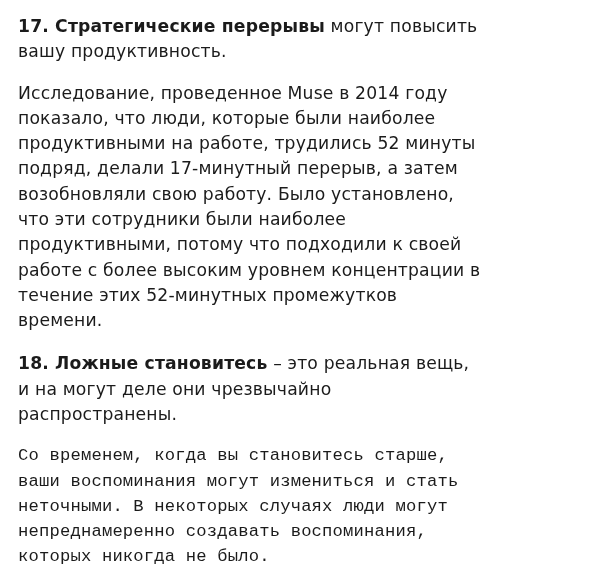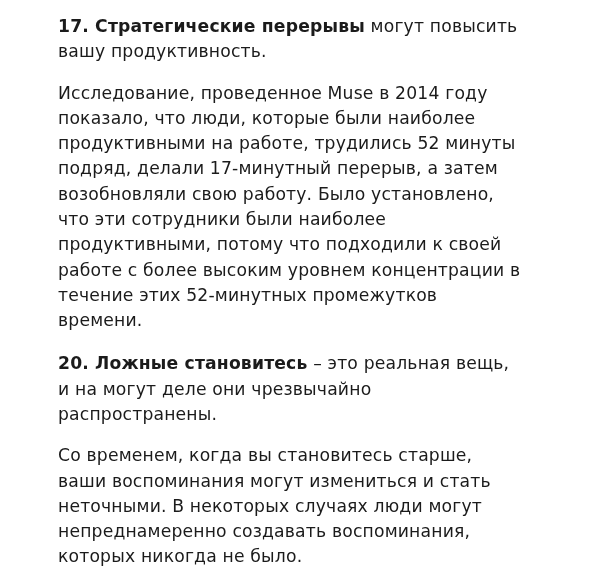--- a/index.html
+++ b/index.html
@@ -11,21 +11,20 @@
     width: 600px;
     min-height: 583px;
     font-family: "DejaVu Sans", "Liberation Sans", sans-serif;
     color: #1b1b1b;
     -webkit-font-smoothing: antialiased;
   }
   .page {
     width: 502px;
     box-sizing: border-box;
     padding: 14px 18px 10px 18px;
-    margin-left: 40px;
   }
   p {
     margin: 0 0 18px 0;
     font-size: 17.2px;
     line-height: 1.47;
     letter-spacing: 0.01em;
     color: #1b1b1b;
   }
   p.tight {
     margin-bottom: 16px;
@@ -38,37 +37,38 @@
     font-weight: 700;
   }
   .lead {
     font-weight: 700;
   }
   .body-text {
     font-weight: 400;
   }
   p:last-child {
     margin-bottom: 0;
+    font-family: Liberation Mono, monospace;
   }
 </style>
 </head>
 <body>
 
 <div class="page">
 
   <p class="tight">
     <span class="num">17.</span><span class="lead"> Стратегические перерывы</span><span class="body-text"> могут повысить вашу продуктивность.</span>
   </p>
 
   <p>
     <span class="body-text">Исследование, проведенное Muse в 2014 году показало, что люди, которые были наиболее продуктивными на работе, трудились 52 минуты подряд, делали 17-минутный перерыв, а затем возобновляли свою работу. Было установлено, что эти сотрудники были наиболее продуктивными, потому что подходили к своей работе с более высоким уровнем концентрации в течение этих 52-минутных промежутков времени.</span>
   </p>
 
 
   <p class="tight">
-    <span class="num">20.</span><span class="lead"> Ложные становитесь</span><span class="body-text"> – это реальная вещь, и на могут деле они чрезвычайно распространены.</span>
+    <span class="num">18.</span><span class="lead"> Ложные становитесь</span><span class="body-text"> – это реальная вещь, и на могут деле они чрезвычайно распространены.</span>
   </p>
 
   <p>
     <span class="body-text">Со временем, когда вы становитесь старше, ваши воспоминания могут измениться и стать неточными. В некоторых случаях люди могут непреднамеренно создавать воспоминания, которых никогда не было.</span>
   </p>
 
 </div>
 
 </body></html>

